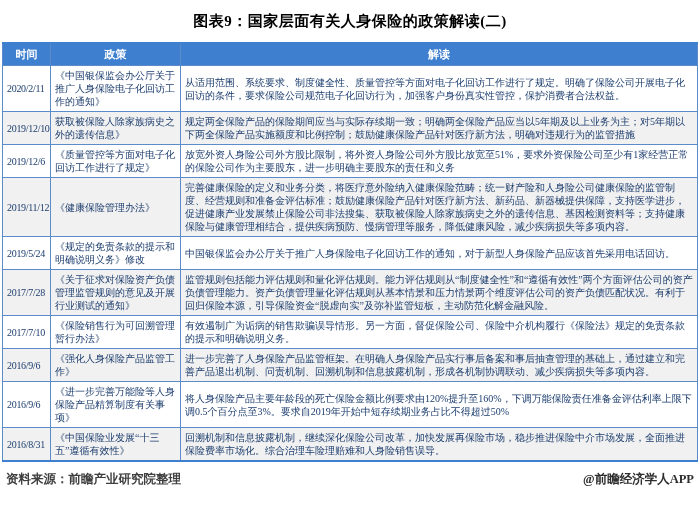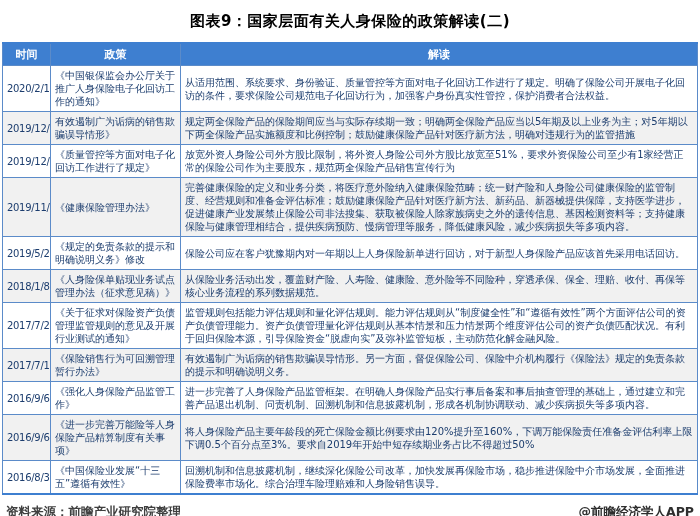--- a/index.html
+++ b/index.html
@@ -1,20 +1,20 @@
 <!DOCTYPE html>
 <html><head>
 <meta charset="utf-8">
 <style>
   html,body{margin:0;padding:0;}
   body{
     width:700px;height:516px;overflow:hidden;background:#ffffff;
     font-family:"DejaVu Sans","Liberation Sans",sans-serif;
   }
-  .page{width:700px;height:516px;position:relative;box-sizing:border-box;padding:8px 2px 0 2px;}
+  .page{width:700px;height:516px;position:relative;box-sizing:border-box;padding:8px 2px 0 2px;font-family:Liberation Serif, serif;}
   .figure-title{
     text-align:center;font-size:15px;font-weight:bold;color:#000000;
     margin:4px 0 11px 0;letter-spacing:0.5px;
   }
   table.policy-table{
     width:696px;margin:0 auto;border-collapse:collapse;table-layout:fixed;
     border-top:2px solid #3E7FD0;border-bottom:2px solid #3E7FD0;
   }
   .policy-table th,.policy-table td{border:1px solid #5B8BC9;}
   .policy-table thead th{
@@ -56,52 +56,47 @@
       <tr>
         <th>时间</th>
         <th>政策</th>
         <th>解读</th>
       </tr>
     </thead>
     <tbody>
   <tr>
     <td class="date-cell">2020/2/11</td>
     <td class="policy-cell">《中国银保监会办公厅关于推广人身保险电子化回访工作的通知》</td>
-    <td class="interpretation-cell">从适用范围、系统要求、身份验证、质量管控等方面对电子化回访工作进行了规定。明确了保险公司开展电子化回访的条件，要求保险公司规范电子化回访行为，加强客户身份真实性管控，保护消费者合法权益。</td>
+    <td class="interpretation-cell">从适用范围、系统要求、制度健全性、质量管控等方面对电子化回访工作进行了规定。明确了保险公司开展电子化回访的条件，要求保险公司规范电子化回访行为，加强客户身份真实性管控，保护消费者合法权益。</td>
   </tr>
 
   <tr>
     <td class="date-cell">2019/12/10</td>
-    <td class="policy-cell">有效遏制广为诟病的销售欺骗误导情形》</td>
+    <td class="policy-cell">获取被保险人除家族病史之外的遗传信息》</td>
     <td class="interpretation-cell">规定两全保险产品的保险期间应当与实际存续期一致；明确两全保险产品应当以5年期及以上业务为主；对5年期以下两全保险产品实施额度和比例控制；鼓励健康保险产品针对医疗新方法，明确对违规行为的监管措施</td>
   </tr>
 
   <tr>
     <td class="date-cell">2019/12/6</td>
     <td class="policy-cell">《质量管控等方面对电子化回访工作进行了规定》</td>
-    <td class="interpretation-cell">放宽外资人身险公司外方股比限制，将外资人身险公司外方股比放宽至51%，要求外资保险公司至少有1家经营正常的保险公司作为主要股东，规范两全保险产品销售宣传行为</td>
+    <td class="interpretation-cell">放宽外资人身险公司外方股比限制，将外资人身险公司外方股比放宽至51%，要求外资保险公司至少有1家经营正常的保险公司作为主要股东，进一步明确主要股东的责任和义务</td>
   </tr>
 
   <tr>
     <td class="date-cell">2019/11/12</td>
     <td class="policy-cell">《健康保险管理办法》</td>
     <td class="interpretation-cell">完善健康保险的定义和业务分类，将医疗意外险纳入健康保险范畴；统一财产险和人身险公司健康保险的监管制度、经营规则和准备金评估标准；鼓励健康保险产品针对医疗新方法、新药品、新器械提供保障，支持医学进步，促进健康产业发展禁止保险公司非法搜集、获取被保险人除家族病史之外的遗传信息、基因检测资料等；支持健康保险与健康管理相结合，提供疾病预防、慢病管理等服务，降低健康风险，减少疾病损失等多项内容。</td>
   </tr>
 
   <tr>
     <td class="date-cell">2019/5/24</td>
     <td class="policy-cell">《规定的免责条款的提示和明确说明义务》修改</td>
-    <td class="interpretation-cell">保险公司应在客户犹豫期内对一年期以上人身保险新单进行回访，对于新型人身保险产品应该首先采用电话回访。</td>
+    <td class="interpretation-cell">中国银保监会办公厅关于推广人身保险电子化回访工作的通知，对于新型人身保险产品应该首先采用电话回访。</td>
   </tr>
 
-  <tr>
-    <td class="date-cell">2018/1/8</td>
-    <td class="policy-cell">《人身险保单贴现业务试点管理办法（征求意见稿）》</td>
-    <td class="interpretation-cell">从保险业务活动出发，覆盖财产险、人寿险、健康险、意外险等不同险种，穿透承保、保全、理赔、收付、再保等核心业务流程的系列数据规范。</td>
-  </tr>
 
   <tr>
     <td class="date-cell">2017/7/28</td>
     <td class="policy-cell">《关于征求对保险资产负债管理监管规则的意见及开展行业测试的通知》</td>
     <td class="interpretation-cell">监管规则包括能力评估规则和量化评估规则。能力评估规则从“制度健全性”和“遵循有效性”两个方面评估公司的资产负债管理能力。资产负债管理量化评估规则从基本情景和压力情景两个维度评估公司的资产负债匹配状况。有利于回归保险本源，引导保险资金“脱虚向实”及弥补监管短板，主动防范化解金融风险。</td>
   </tr>
 
   <tr>
     <td class="date-cell">2017/7/10</td>
     <td class="policy-cell">《保险销售行为可回溯管理暂行办法》</td>

